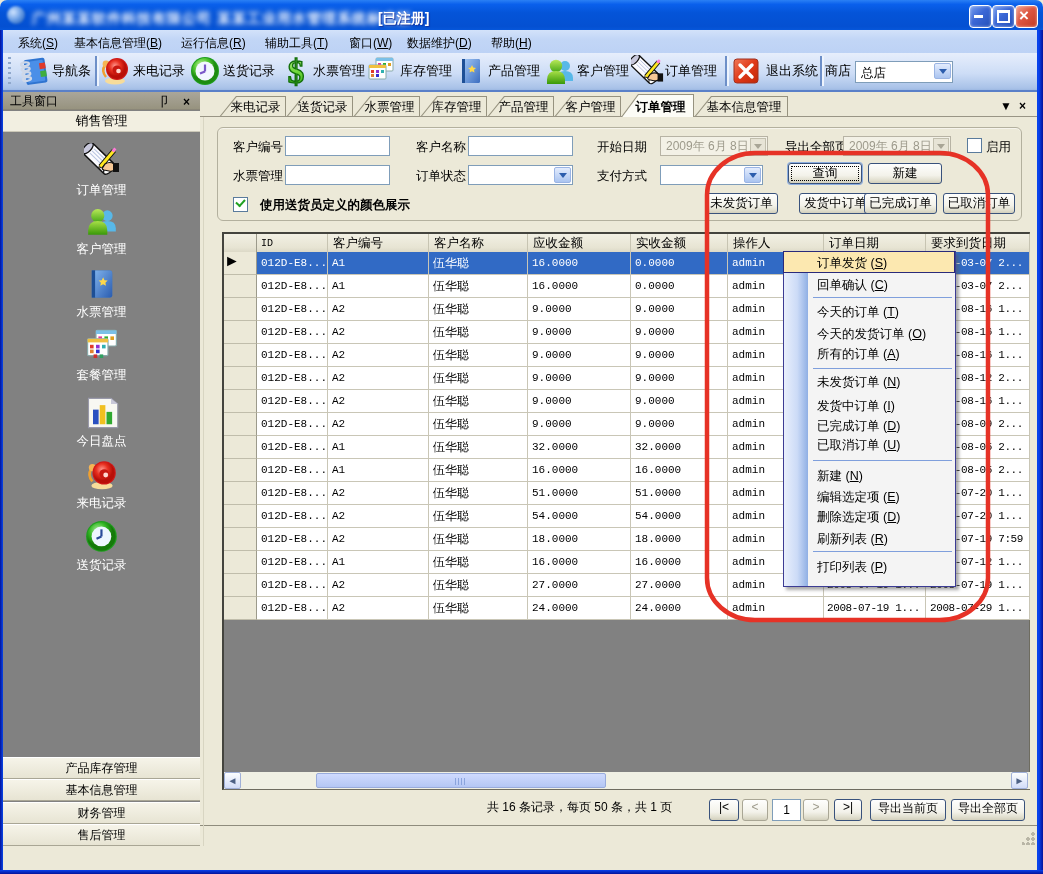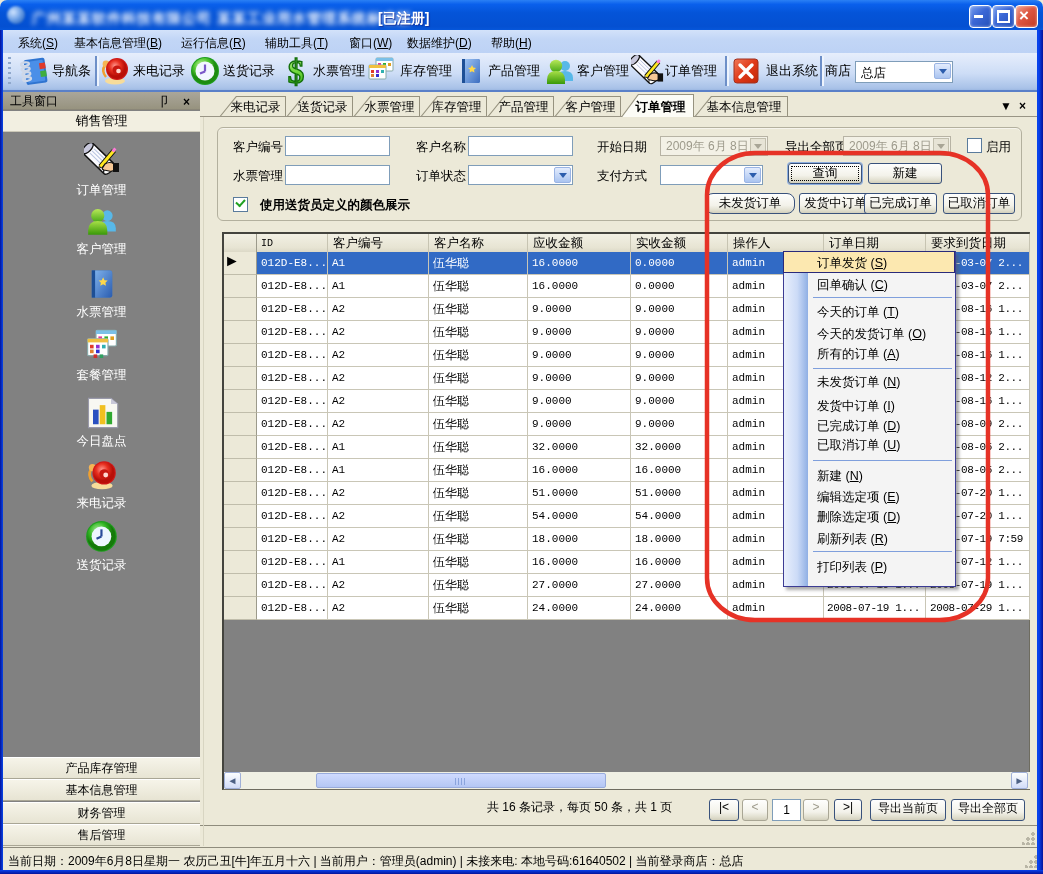--- a/index.html
+++ b/index.html
@@ -481,21 +481,21 @@
       <span class="arrow"></span>
     </div>
  <span class="label" style="left:597px;top:168px;">支付方式</span>
  <div class="tbox combo" style="left:660px;top:165px;width:101px;">
       <span class="arrow"></span>
     </div>
  <div class="xpbtn" style="left:788px;top:163px;width:74px;line-height:19px;outline:1px dotted #000;outline-offset:-4px;box-shadow:0 0 0 1px #8caee0;">查询</div>
  <div class="xpbtn" style="left:868px;top:163px;width:74px;line-height:19px;">新建</div>
  <div class="cb checked" style="left:233px;top:197px;"></div>
  <span class="label" style="left:260px;top:197px;font-weight:bold;">使用送货员定义的颜色展示</span>
- <div class="xpbtn" style="left:705px;top:193px;width:90px;line-height:19px;border-radius:8px;">未发货订单</div>
+ <div class="xpbtn" style="left:705px;top:193px;width:73px;line-height:19px;">未发货订单</div>
  <div class="xpbtn" style="left:785px;top:193px;width:73px;line-height:19px;margin-left:14px;">发货中订单</div>
  <div class="xpbtn" style="left:864px;top:193px;width:73px;line-height:19px;">已完成订单</div>
  <div class="xpbtn" style="left:943px;top:193px;width:72px;line-height:19px;">已取消订单</div>
 
  <div class="tablebox" id="tablebox">
   <div class="thead" style="left:0;width:33px;border-right:1px solid #9c9a8b;"></div>
   <div class="thead" style="left:33px;width:71px;padding-left:4px;font-family:'Liberation Mono',monospace;font-size:10px;">ID</div>
   <div class="thead" style="left:104px;width:101px;padding-left:5px;">客户编号</div>
   <div class="thead" style="left:205px;width:99px;padding-left:5px;">客户名称</div>
   <div class="thead" style="left:304px;width:103px;padding-left:5px;">应收金额</div>
@@ -693,24 +693,20 @@
   <div class="pbtn" style="left:509px;width:30px;">|&lt;</div>
   <div class="pbtn gray" style="left:542px;width:26px;">&lt;</div>
   <div class="tbox" style="left:572px;top:9px;width:27px;height:20px;text-align:center;line-height:20px;font-size:12px;">1</div>
   <div class="pbtn gray" style="left:603px;width:26px;">&gt;</div>
   <div class="pbtn" style="left:634px;width:28px;">&gt;|</div>
   <div class="pbtn" style="left:670px;width:76px;">导出当前页</div>
   <div class="pbtn" style="left:751px;width:74px;">导出全部页</div>
  </div>
  <div class="innerstatus">
       <div class="grip" style="top:6px;"></div>
-    </div>
- <div class="statusbar">
-      <span style="position:absolute;left:5px;top:5px;">当前日期：2009年6月8日星期一  农历己丑[牛]年五月十六  |  当前用户：管理员(admin)  |  未接来电: 本地号码:61640502  |  当前登录商店：总店</span>
-      <div class="grip" style="top:7px;"></div>
     </div>
  <div class="abs" style="left:203px;top:117px;width:1px;height:729px;background:#d8d5c2;"></div>
  <div class="bL"></div>
     <div class="bR"></div>
     <div class="bB"></div>
 
  <div class="ctx" id="ctx">
   <div class="strip"></div>
   <div class="hl"></div>
       <span class="mi" style="top:3px;">订单发货 (<u>S</u>)</span>

